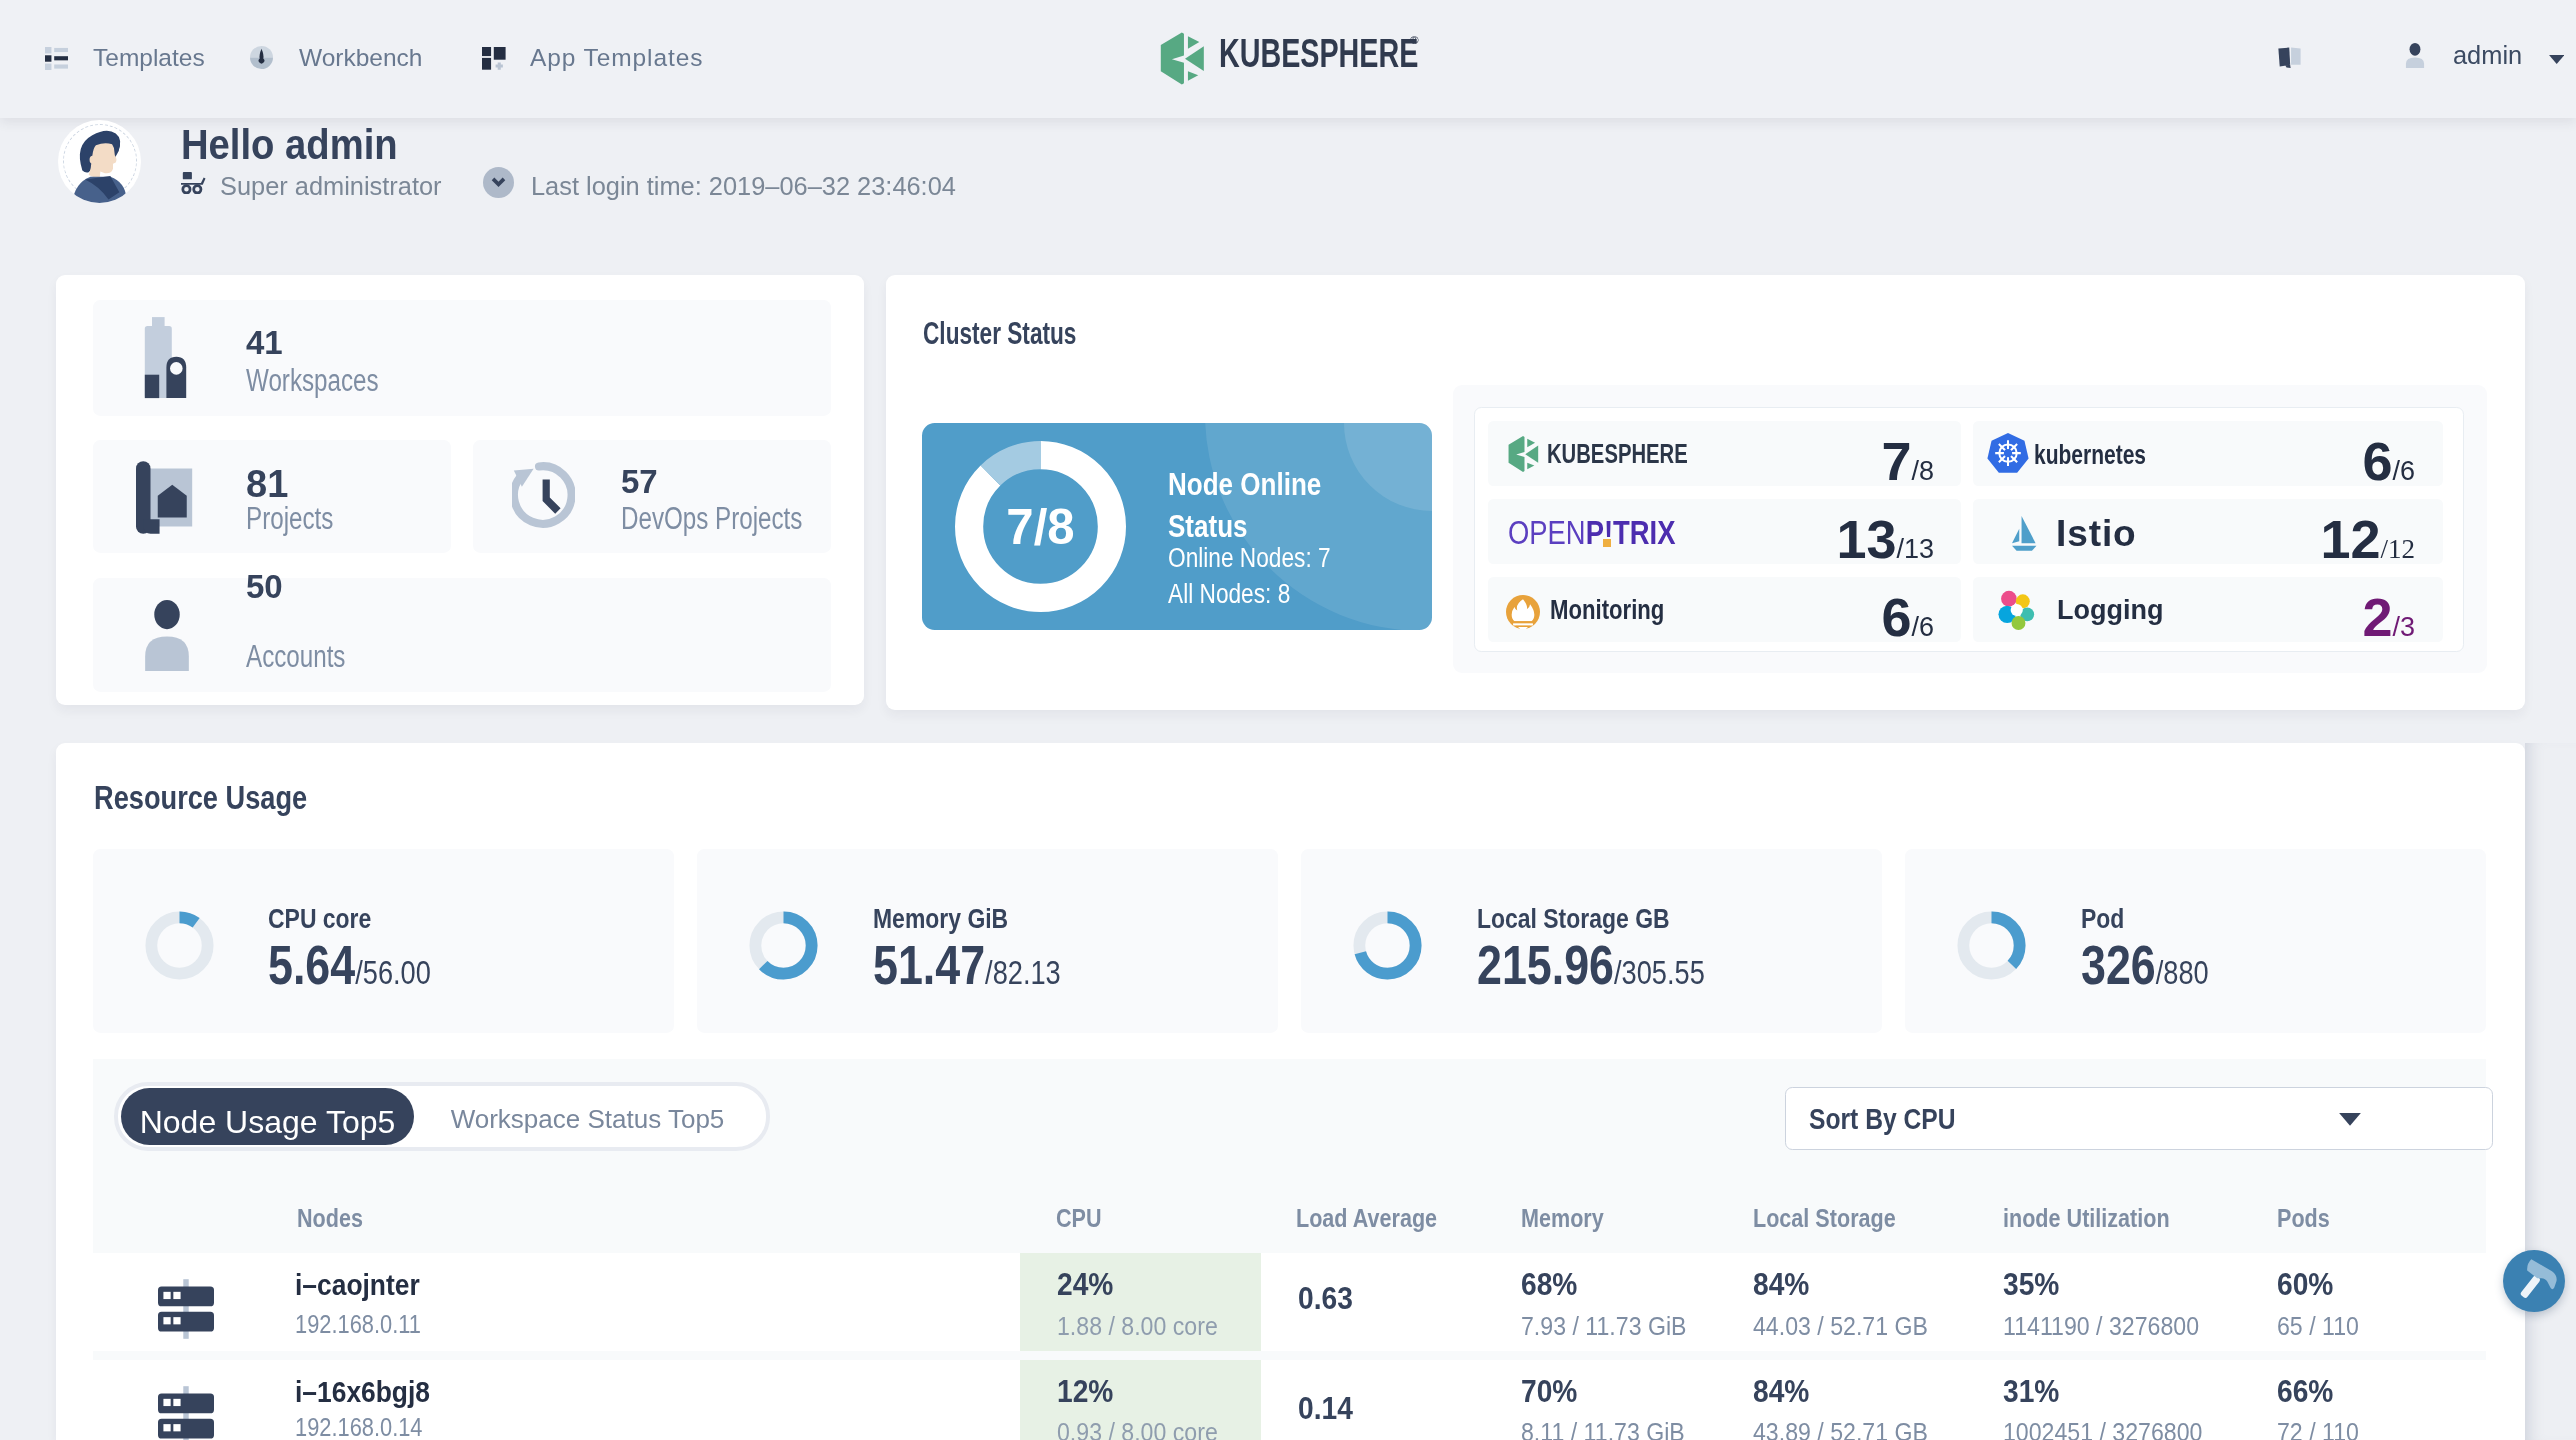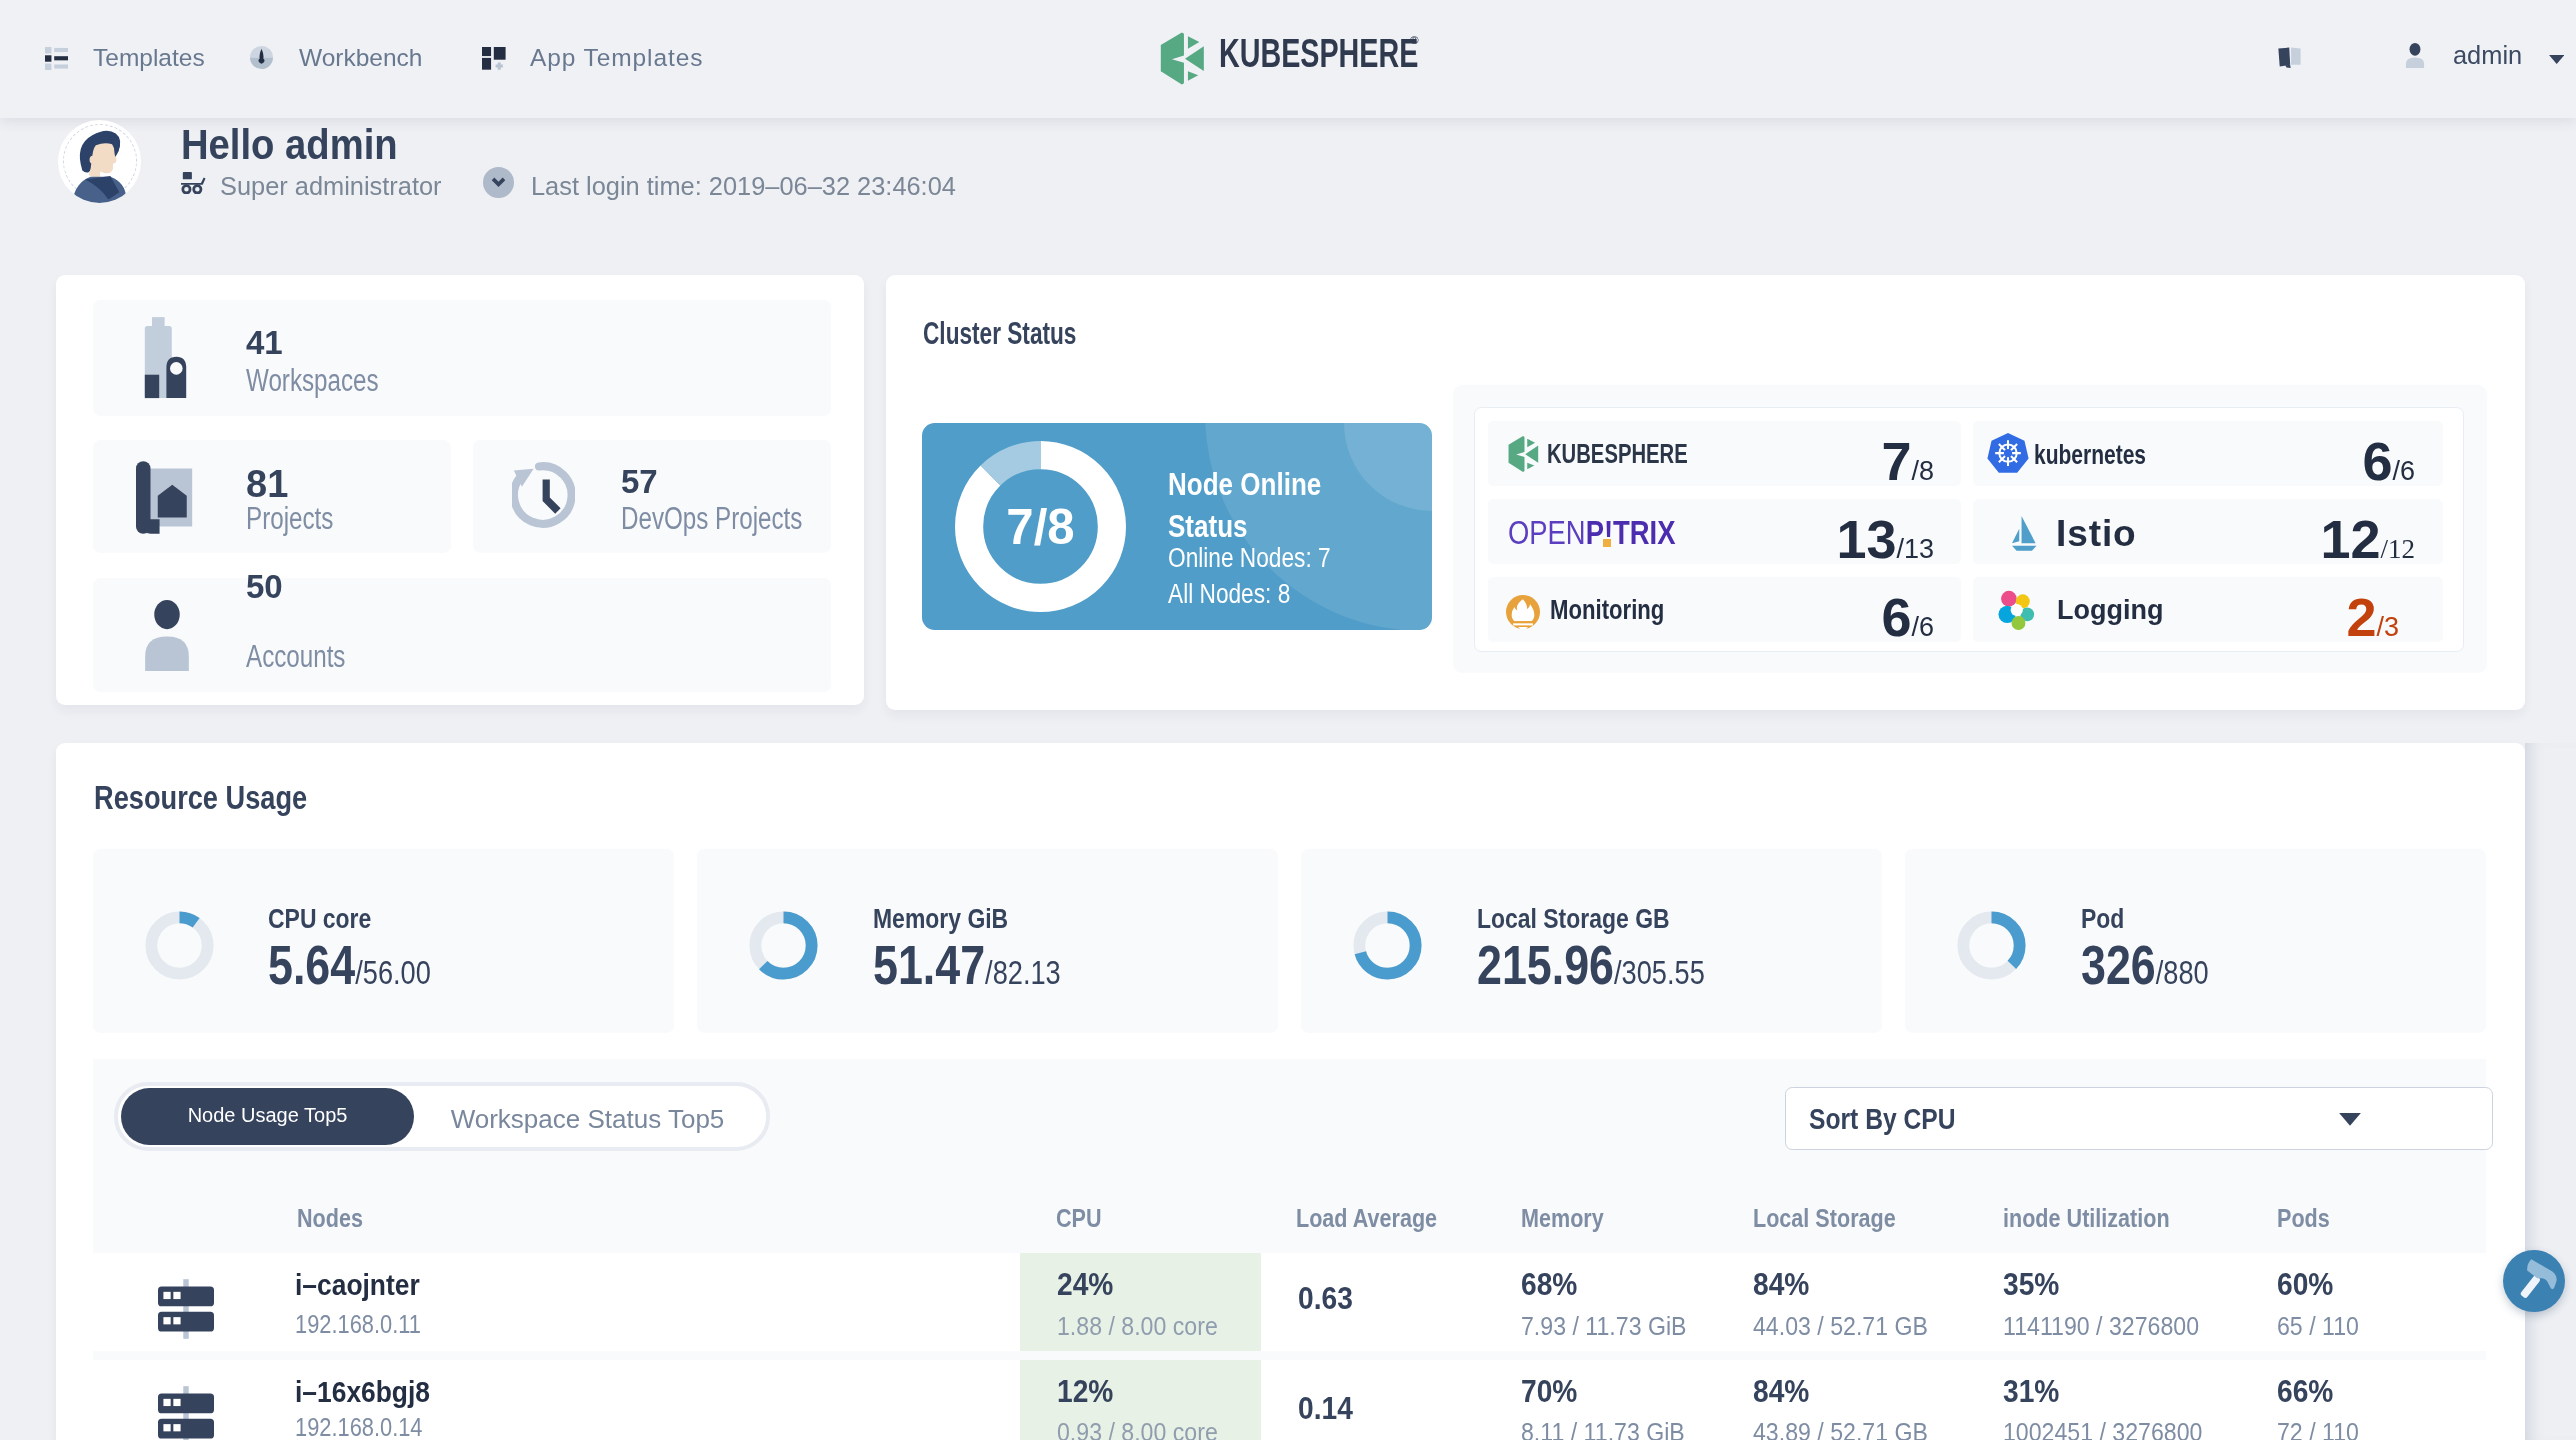--- a/index.html
+++ b/index.html
@@ -249,21 +249,21 @@
   <svg width="40" height="40" viewBox="0 0 46 46">
     <circle cx="16" cy="10" r="9" fill="#ec4d8b"></circle>
     <circle cx="32" cy="13" r="8" fill="#f3c614"></circle>
     <circle cx="37" cy="28" r="8" fill="#3ebeb0"></circle>
     <circle cx="14" cy="28" r="10" fill="#07a5de"></circle>
     <circle cx="27" cy="38" r="8" fill="#93c83e"></circle>
     <circle cx="25" cy="23" r="7" fill="#fff"></circle>
   </svg>
 </div>
 <div class="abs" style="left:2057px;top:595px;font-size:27px;font-weight:bold;color:#242e42;">Logging</div>
-<div class="abs" style="right:177px;top:586px;font-size:54px;font-weight:bold;color:#c2410c;">2<span style="font-size:27px;font-weight:normal;">/3</span></div>
+<div class="abs" style="right:161px;top:586px;font-size:54px;font-weight:bold;color:#701a75;">2<span style="font-size:27px;font-weight:normal;">/3</span></div>
 
 <div class="card" style="left:56px;top:743px;width:2469px;height:698px;border-radius:9px 9px 0 0;"></div>
 <div class="abs" style="left:94px;top:778px;font-size:34px;font-weight:bold;color:#36435c;transform:scaleX(0.80);transform-origin:left top;">Resource Usage</div>
 
 <div class="tile" style="left:93px;top:849px;width:581px;height:184px;"></div>
 <div class="tile" style="left:697px;top:849px;width:581px;height:184px;"></div>
 <div class="tile" style="left:1301px;top:849px;width:581px;height:184px;"></div>
 <div class="tile" style="left:1905px;top:849px;width:581px;height:184px;"></div>
 
 <div class="abs" style="left:145px;top:911px;"><svg width="69" height="69" viewBox="0 0 76 76">
@@ -297,21 +297,21 @@
 <div class="abs num" style="left:873px;top:932px;font-size:56px;transform:scaleX(0.80);transform-origin:left top;">51.47<span style="font-size:34px;font-weight:normal;">/82.13</span></div>
 <div class="abs num" style="left:1477px;top:904px;font-size:27px;transform:scaleX(0.85);transform-origin:left top;">Local Storage GB</div>
 <div class="abs num" style="left:1477px;top:932px;font-size:56px;transform:scaleX(0.80);transform-origin:left top;">215.96<span style="font-size:34px;font-weight:normal;">/305.55</span></div>
 <div class="abs num" style="left:2081px;top:904px;font-size:27px;transform:scaleX(0.85);transform-origin:left top;">Pod</div>
 <div class="abs num" style="left:2081px;top:932px;font-size:56px;transform:scaleX(0.80);transform-origin:left top;">326<span style="font-size:34px;font-weight:normal;">/880</span></div>
 
 <div class="abs" style="left:93px;top:1059px;width:2393px;height:382px;background:#f8fafb;"></div>
 
 <div class="abs" style="left:114px;top:1082px;width:656px;height:69px;border-radius:34px;background:#fff;border:4.5px solid #e8ebf1;"></div>
 <div class="abs" style="left:121px;top:1088px;width:293px;height:57px;border-radius:29px;background:#36435c;"></div>
-<div class="abs" style="left:121px;top:1104px;width:293px;text-align:center;font-size:20px;color:#fff;">Node Usage Top5</div>
+<div class="abs" style="left:121px;top:1104px;width:293px;text-align:center;font-size:32px;color:#fff;">Node Usage Top5</div>
 <div class="abs" style="left:414px;top:1104px;width:347px;text-align:center;font-size:26px;color:#79879c;">Workspace Status Top5</div>
 
 <div class="abs" style="left:1785px;top:1087px;width:708px;height:63px;border-radius:7.3px;background:#fff;border:1.8px solid #ccd3de;"></div>
 <div class="abs" style="left:1809px;top:1103px;font-size:29px;font-weight:bold;color:#36435c;transform:scaleX(0.85);transform-origin:left top;">Sort By CPU</div>
 <div class="abs" style="left:2339px;top:1113px;">
   <svg width="22" height="12.7" viewBox="0 0 24 14">
       <path d="M0,0 h24 l-12,14 Z" fill="#36435c"></path>
     </svg>
 </div>
 

